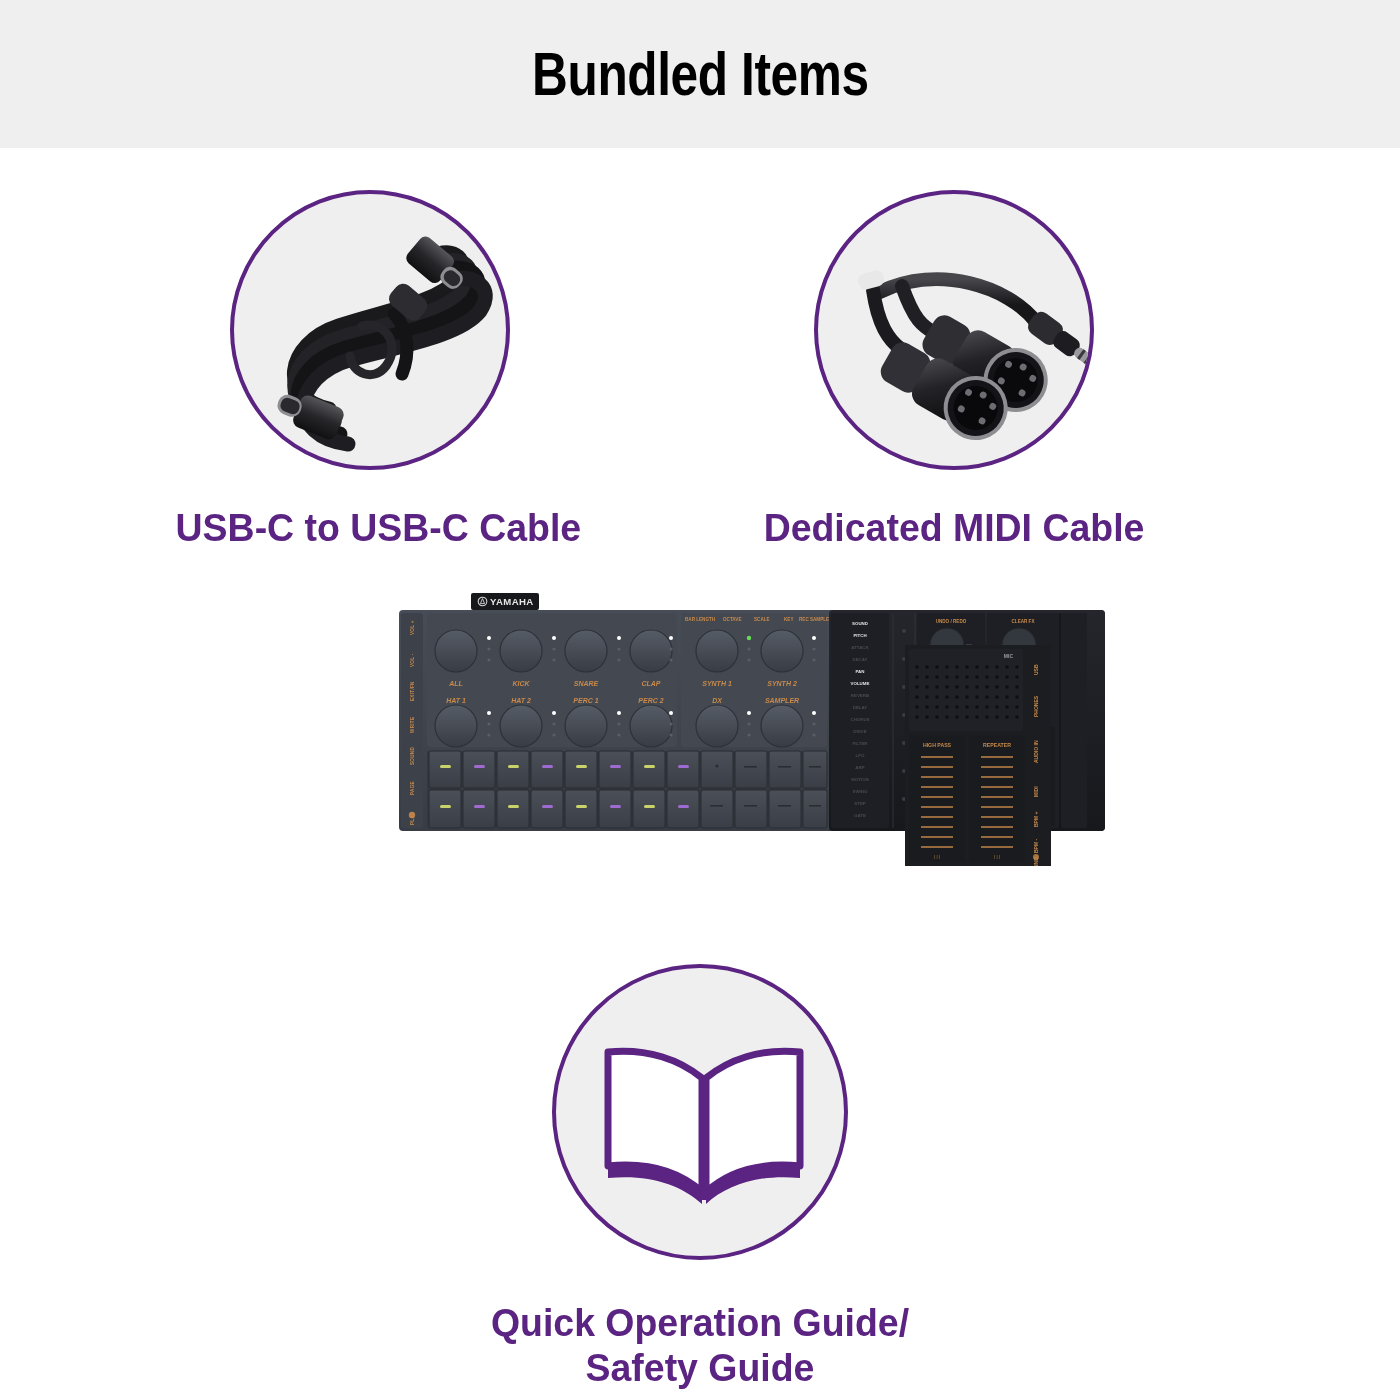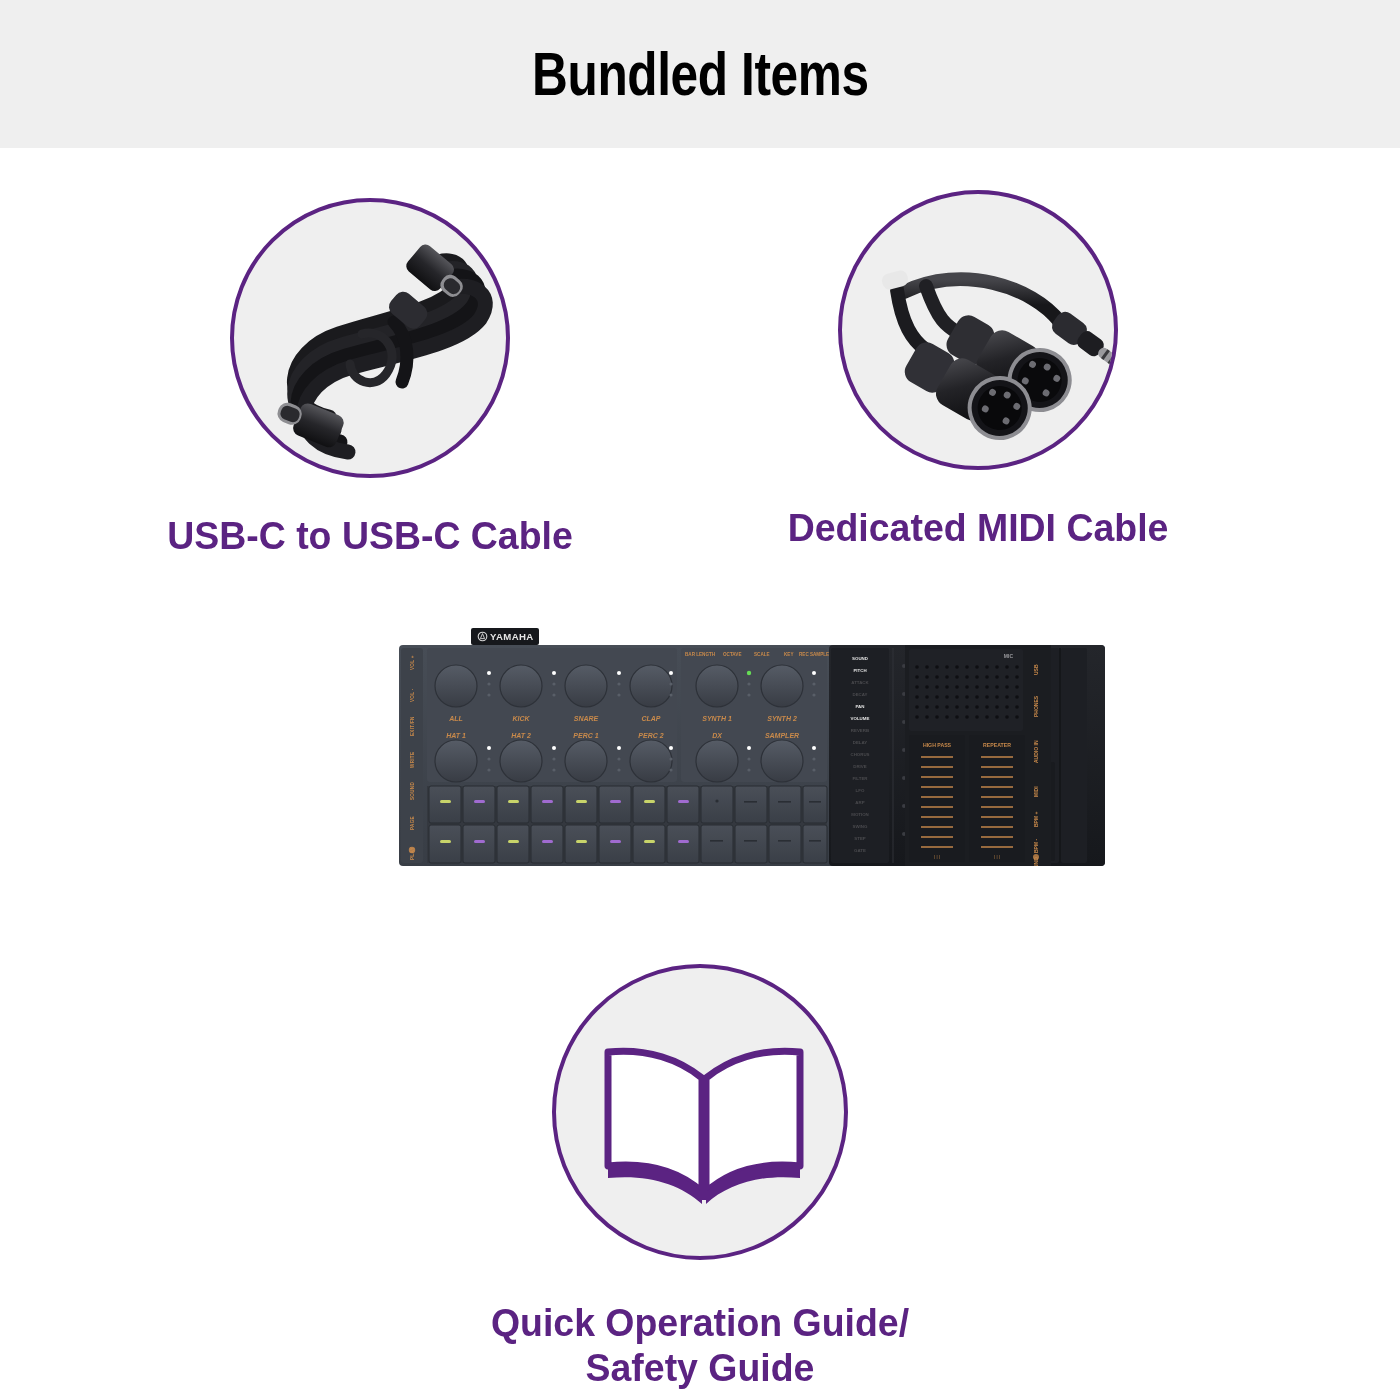--- a/index.html
+++ b/index.html
@@ -44,34 +44,34 @@
   .item-label{
     font-family:"Liberation Sans", sans-serif;
     font-weight:700;
     color:#5b2382;
     line-height:1.16;
     white-space:nowrap;
     margin:0;
   }
 
   
-  #item-usb  {left:150px; top:198px; width:440px;}
-  #item-midi {left:758px; top:190px; width:440px;}
+  #item-usb  {left:150px; top:190px; width:440px;text-align:right;}
+  #item-midi {left:734px; top:190px; width:440px;}
   #item-book {left:468px; top:964px; width:464px;}
 
   #item-usb  .circle, #item-midi .circle{width:280px;height:280px;margin:0 auto;}
   #item-book .circle{width:296px;height:296px;margin:0 auto;}
 
   #item-usb  .item-label,#item-midi .item-label{font-size:39px;margin-top:35px;transform:scaleX(0.96);}
   #item-book .item-label{font-size:39px;margin-top:40px;transform:scaleX(0.96);}
   #item-book .item-label .l2{display:block;}
 
   
   #device{
-    position:absolute;left:345px;top:628px;width:814px;height:238px;
+    position:absolute;left:345px;top:593px;width:814px;height:238px;
   }
   .dev-svg{display:block;width:100%;height:100%;}
 </style>
 </head>
 <body>
 
 <div class="header-band">
   <h1 class="page-title">Bundled Items</h1>
 </div>
 

